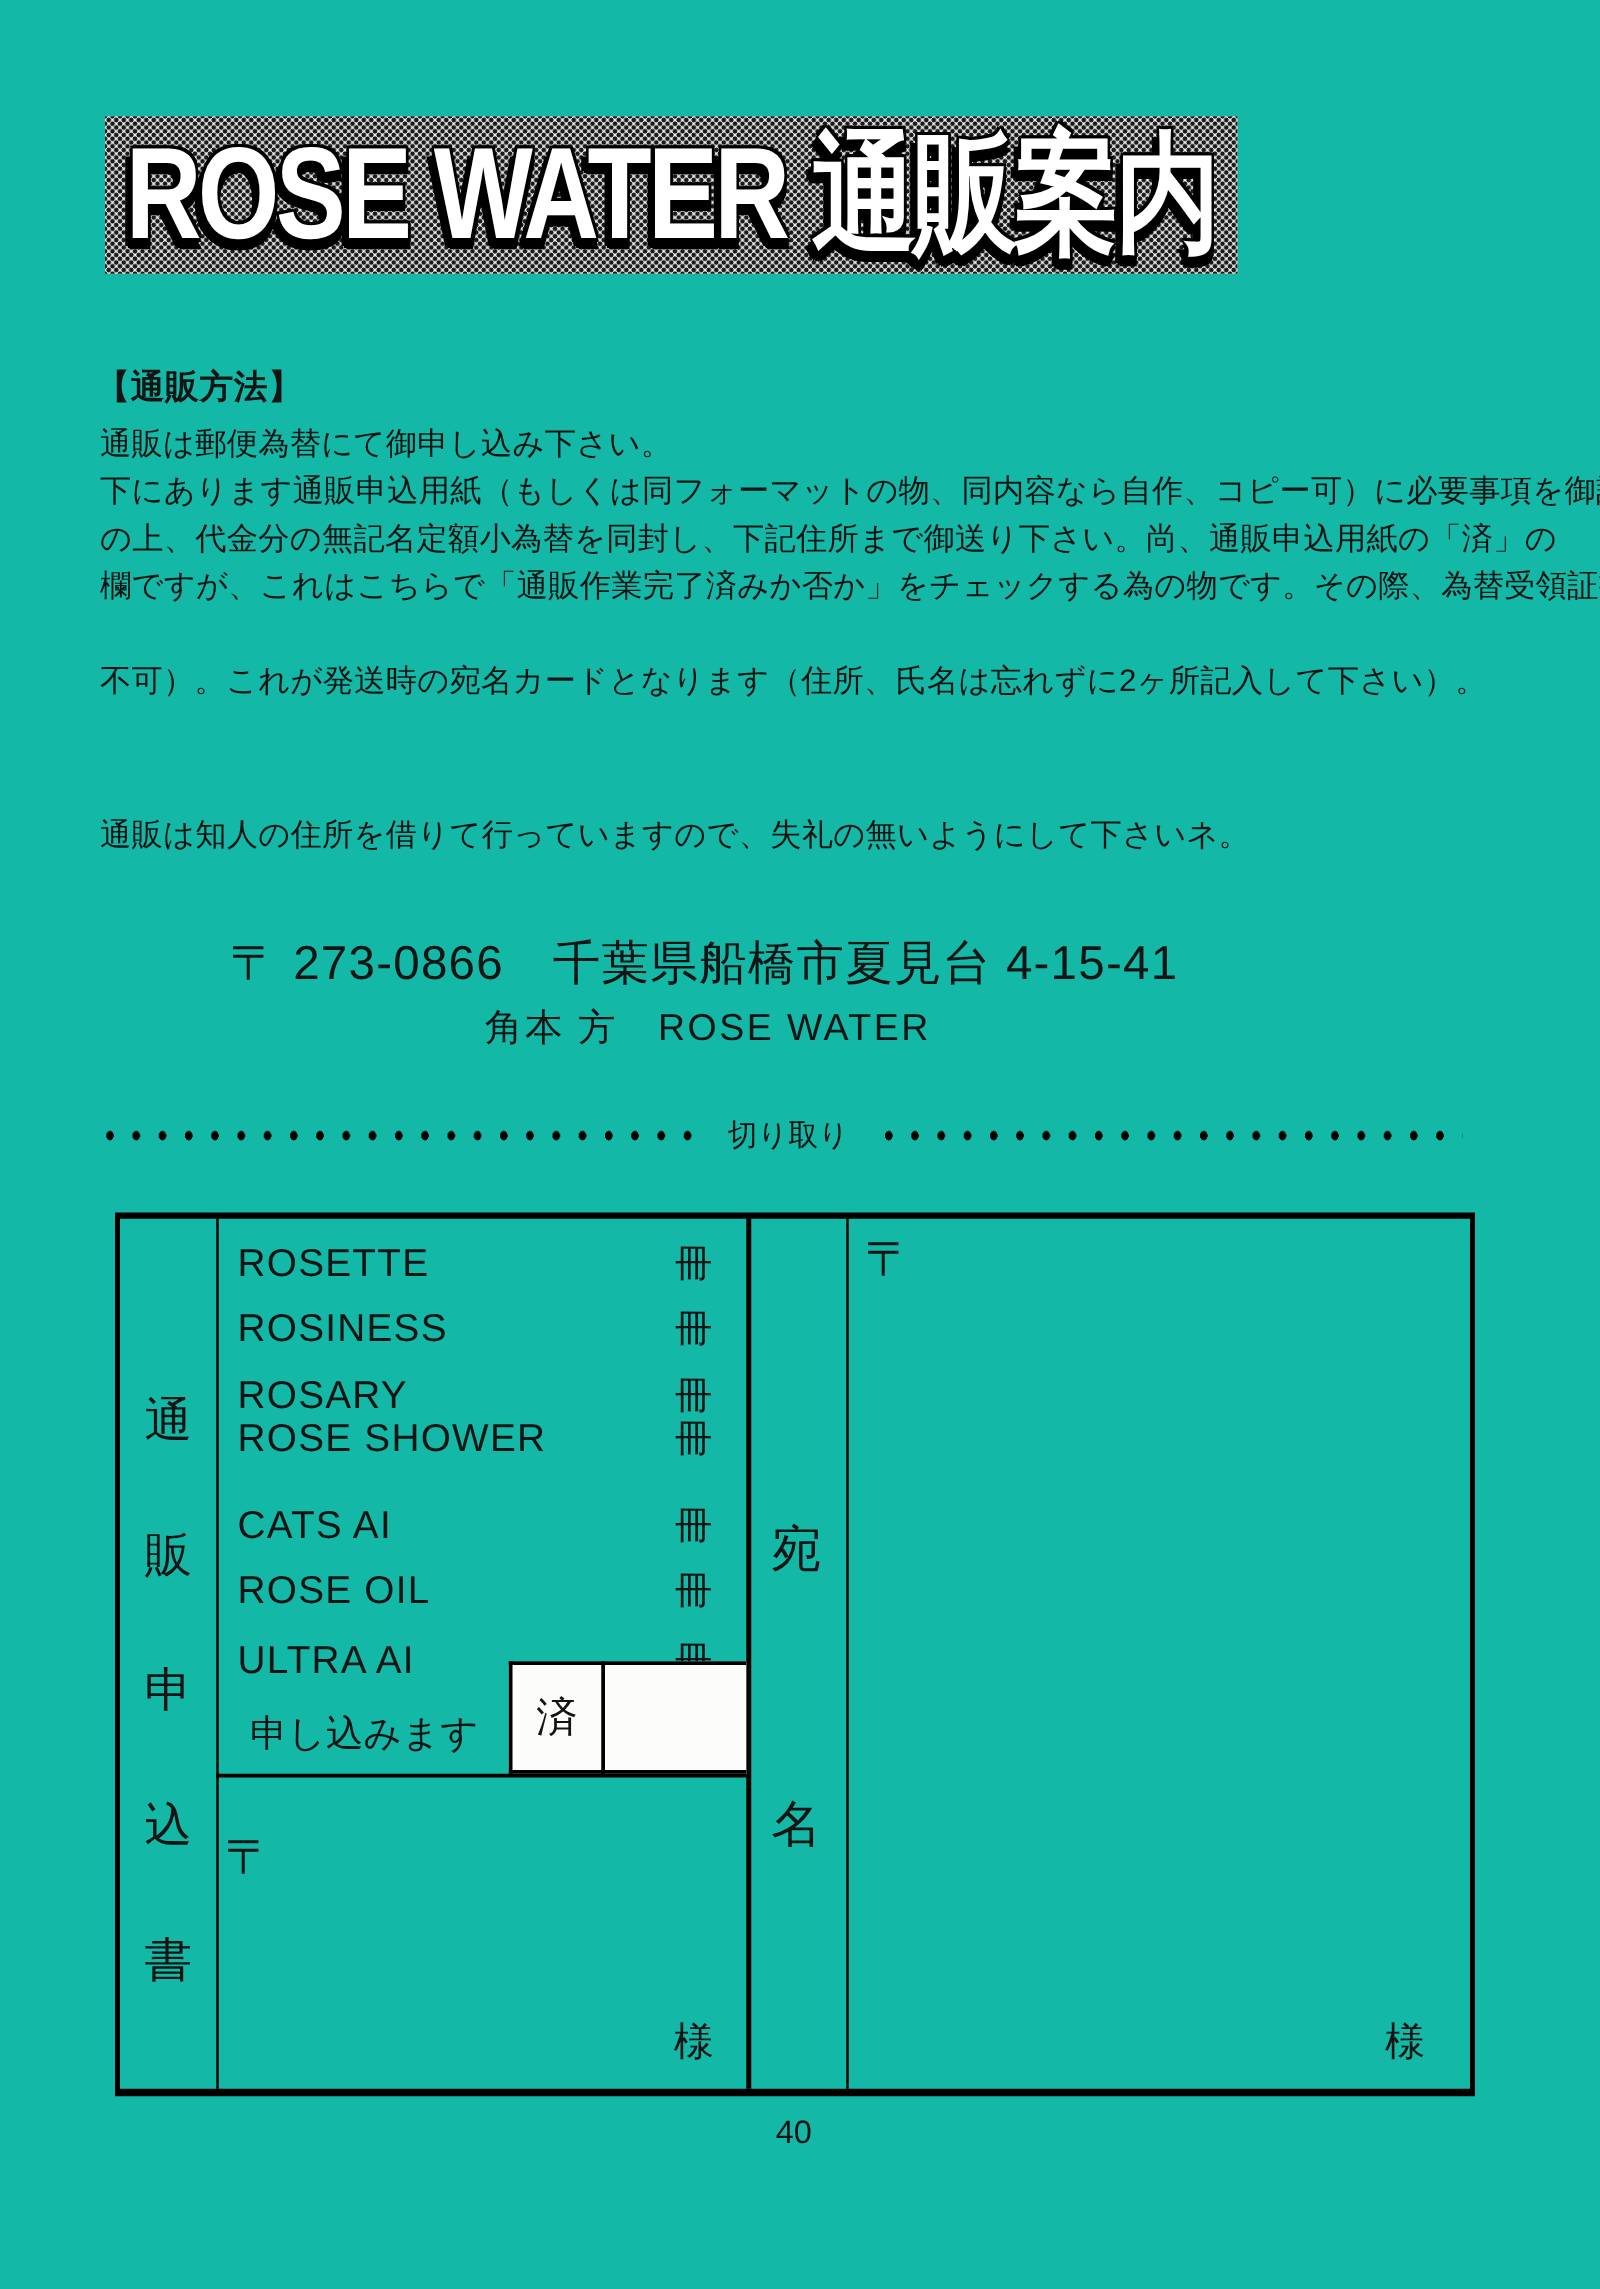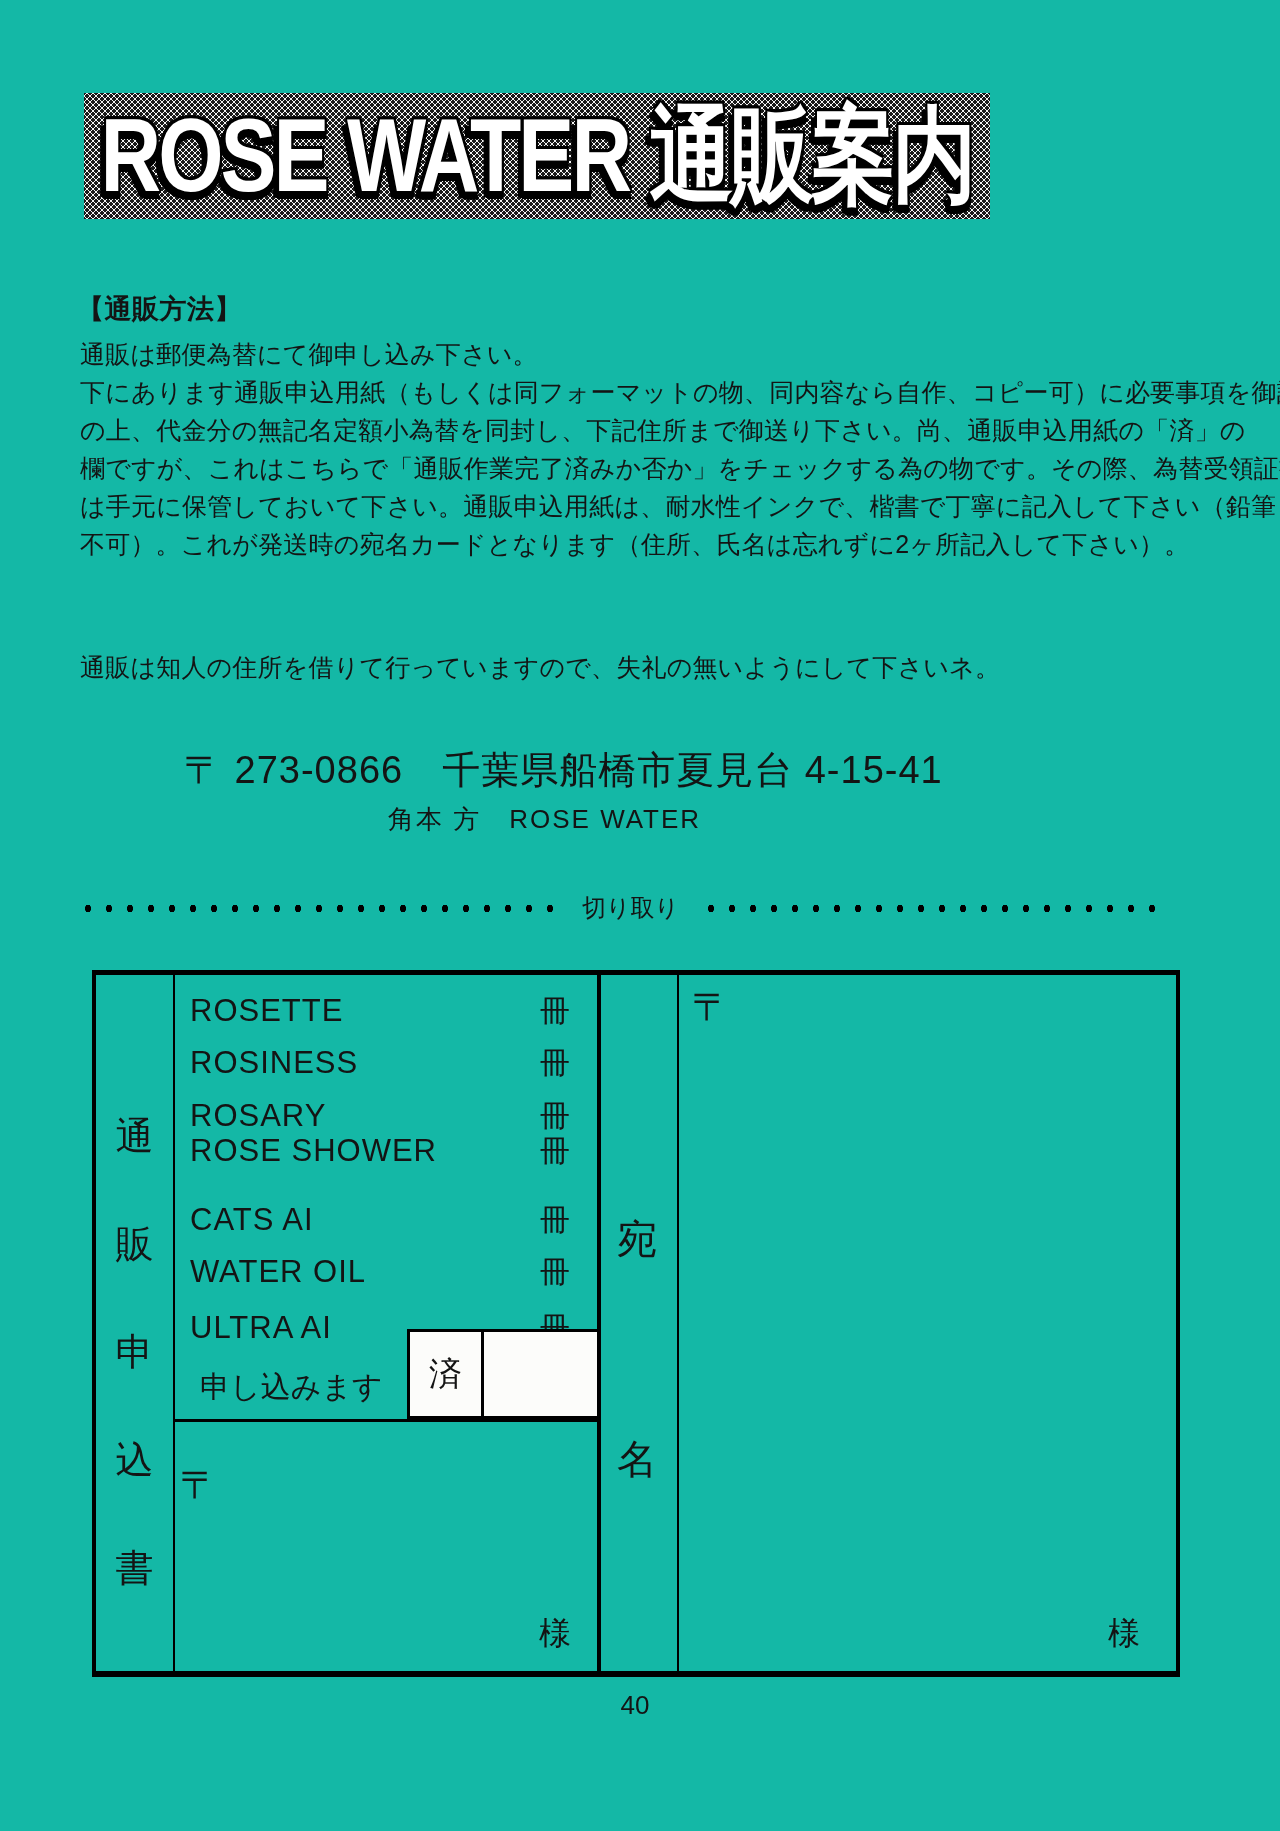--- a/index.html
+++ b/index.html
@@ -29,21 +29,21 @@
     text-shadow:
       -2px 0 0 #000, 2px 0 0 #000, 0 -2px 0 #000, 0 2px 0 #000,
       -2px -2px 0 #000, 2px -2px 0 #000, -2px 2px 0 #000, 2px 2px 0 #000,
       -6px 5px 0 #000, -4px 6px 0 #000, -2px 7px 0 #000, 0 7px 0 #000, 2px 7px 0 #000;
   }
 
   
   .sec-h  { font-size:27px; font-weight:bold; white-space:nowrap; letter-spacing:0.5px; }
   .b-line { font-size:25px; white-space:nowrap; letter-spacing:0.2px; }
   .addr1  { font-size:38px; white-space:nowrap; letter-spacing:1px; }
-  .addr2  { font-size:26px; white-space:nowrap; letter-spacing:2px; }
+  .addr2  { font-size:30px; white-space:nowrap; letter-spacing:2px; }
 
   
   .cutline { left:78px; top:901px; width:1092px; height:14px; display:flex; align-items:center; }
   .dots {
     height:13px;
     background-image: radial-gradient(ellipse 4.2px 5.4px at 10px 6.5px, #000 68%, transparent 74%);
     background-size:21px 13px; background-repeat:repeat-x;
   }
   .dots-left  { width:482px; }
   .dots-right { flex:1; }
@@ -95,21 +95,20 @@
 
   <div class="abs banner">
     <span class="banner-text">ROSE WATER 通販案内</span>
   </div>
 
   <div class="abs sec-h" style="left:77px; top:291px;">【通販方法】</div>
   <div class="abs b-line" style="left:80px; top:338px;">通販は郵便為替にて御申し込み下さい。</div>
   <div class="abs b-line" style="left:80px; top:376px;">下にあります通販申込用紙（もしくは同フォーマットの物、同内容なら自作、コピー可）に必要事項を御記入</div>
   <div class="abs b-line" style="left:80px; top:414px;">の上、代金分の無記名定額小為替を同封し、下記住所まで御送り下さい。尚、通販申込用紙の「済」の</div>
   <div class="abs b-line" style="left:80px; top:452px;">欄ですが、これはこちらで「通販作業完了済みか否か」をチェックする為の物です。その際、為替受領証書</div>
-  <div class="abs b-line" style="left:80px; top:490px;">は手元に保管しておいて下さい。通販申込用紙は、耐水性インクで、楷書で丁寧に記入して下さい（鉛筆</div>
   <div class="abs b-line" style="left:80px; top:528px;">不可）。これが発送時の宛名カードとなります（住所、氏名は忘れずに2ヶ所記入して下さい）。</div>
 
   <div class="abs b-line" style="left:80px; top:651px;">通販は知人の住所を借りて行っていますので、失礼の無いようにして下さいネ。</div>
 
   <div class="abs addr1" style="left:148px; top:745px;margin-left:36px;">〒 273-0866　千葉県船橋市夏見台 4-15-41</div>
   <div class="abs addr2" style="left:388px; top:802px;">角本 方　ROSE WATER</div>
 
   <div class="abs cutline">
     <div class="dots dots-left"></div>
     <div class="cut-label">切り取り</div>
@@ -141,21 +140,21 @@
     </div>
     <div class="item-row" style="top:158px;">
       <span>ROSE SHOWER</span>
       <span class="unit">冊</span>
     </div>
     <div class="item-row" style="top:227px;">
       <span>CATS AI</span>
       <span class="unit">冊</span>
     </div>
     <div class="item-row" style="top:279px;">
-      <span>WATER OIL</span>
+      <span>ROSE OIL</span>
       <span class="unit">冊</span>
     </div>
     <div class="item-row" style="top:335px;">
       <span>ULTRA AI</span>
       <span class="unit">冊</span>
     </div>
 
     <div class="done-box"></div>
     <div class="done-divider"></div>
     <div class="done-cell">済</div>

